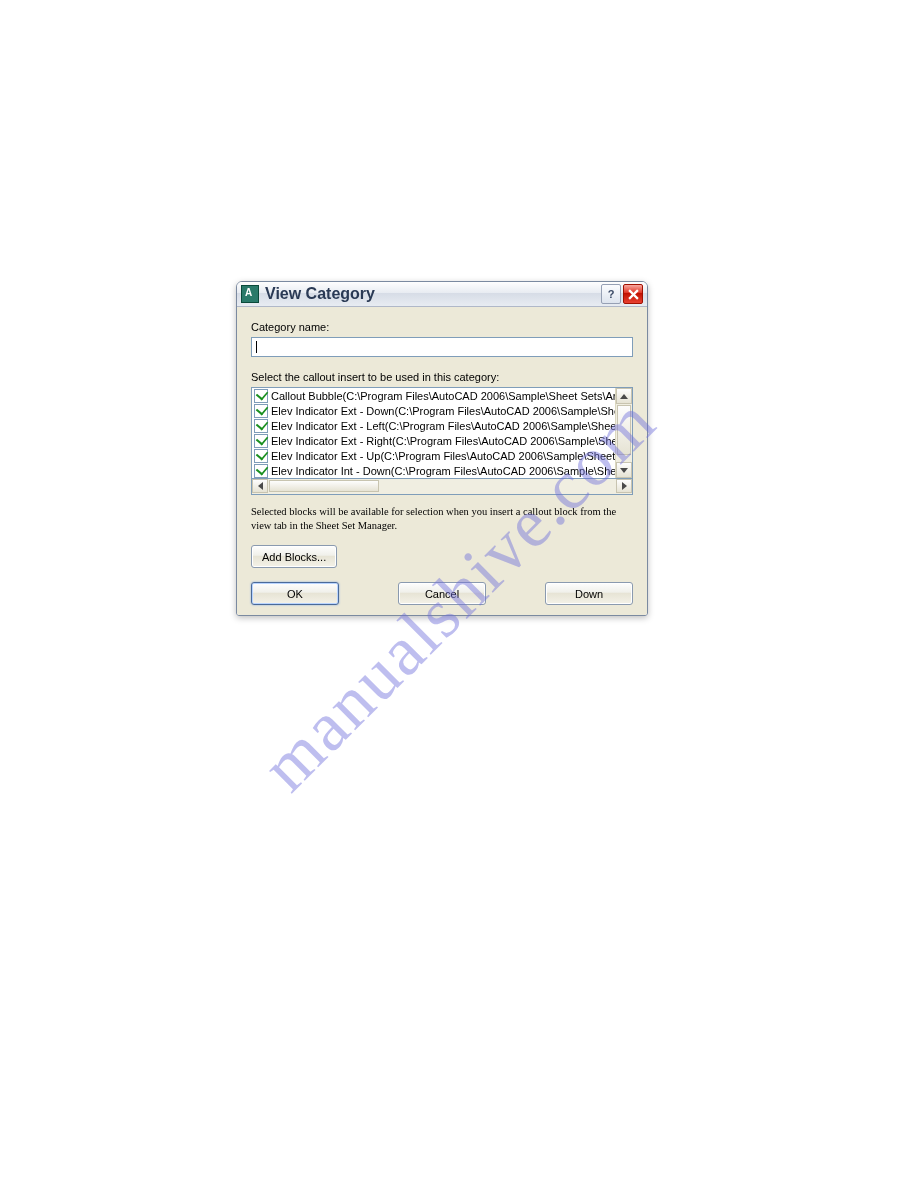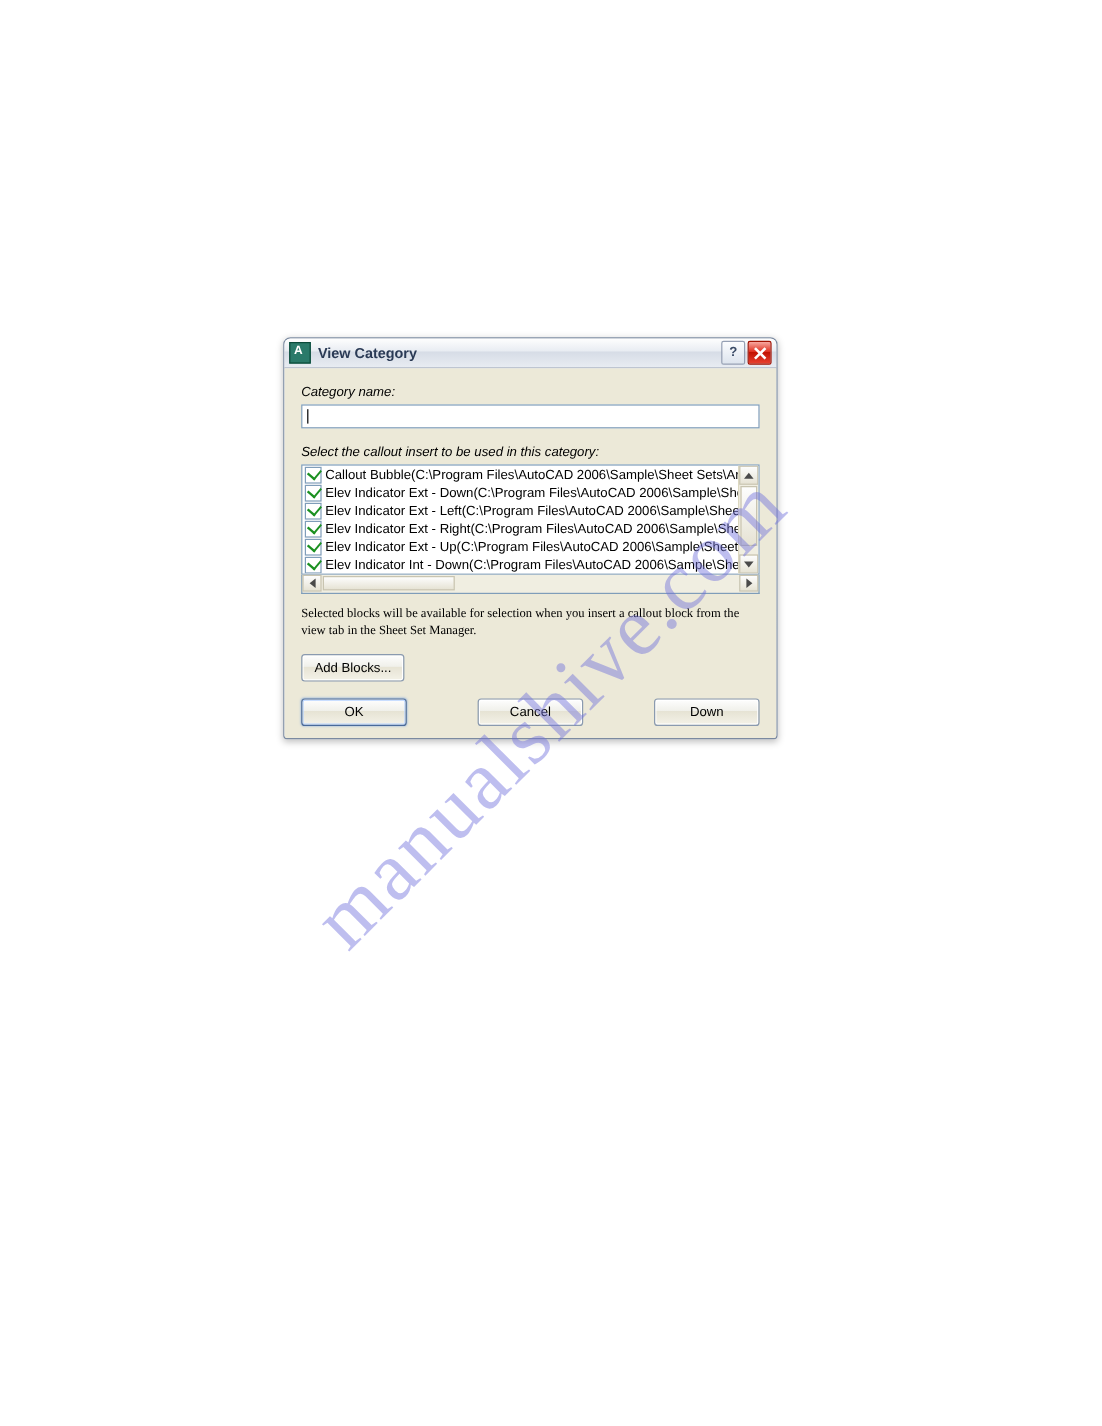--- a/index.html
+++ b/index.html
@@ -59,21 +59,21 @@
     color: #fff;
     font-size: 10px;
     font-weight: bold;
     top: 1px;
     left: 3px;
   }
   .titlebar .title-text {
     font-weight: bold;
     color: #2a3a55;
     flex: 1;
-    font-size: 12px;
+    font-size: 16px;
   }
   .titlebar .title-buttons {
     display: flex;
     gap: 2px;
   }
   .titlebar .tbtn {
     width: 18px;
     height: 18px;
     border: 1px solid #96a0b4;
     border-radius: 2px;
@@ -93,21 +93,20 @@
   .titlebar .tbtn.close svg { width: 11px; height: 11px; }
   .dlg-body {
     background: #ece9d8;
     padding: 14px 14px 10px 14px;
   }
   .lbl {
     display: block;
     margin-bottom: 4px;
     font-size: 11px;
     color: #000;
-    font-style: italic;
   }
   .txtbox {
     width: 100%;
     height: 20px;
     background: #fff;
     border: 1px solid #7f9db9;
     box-sizing: border-box;
     padding: 2px 4px;
     position: relative;
   }

